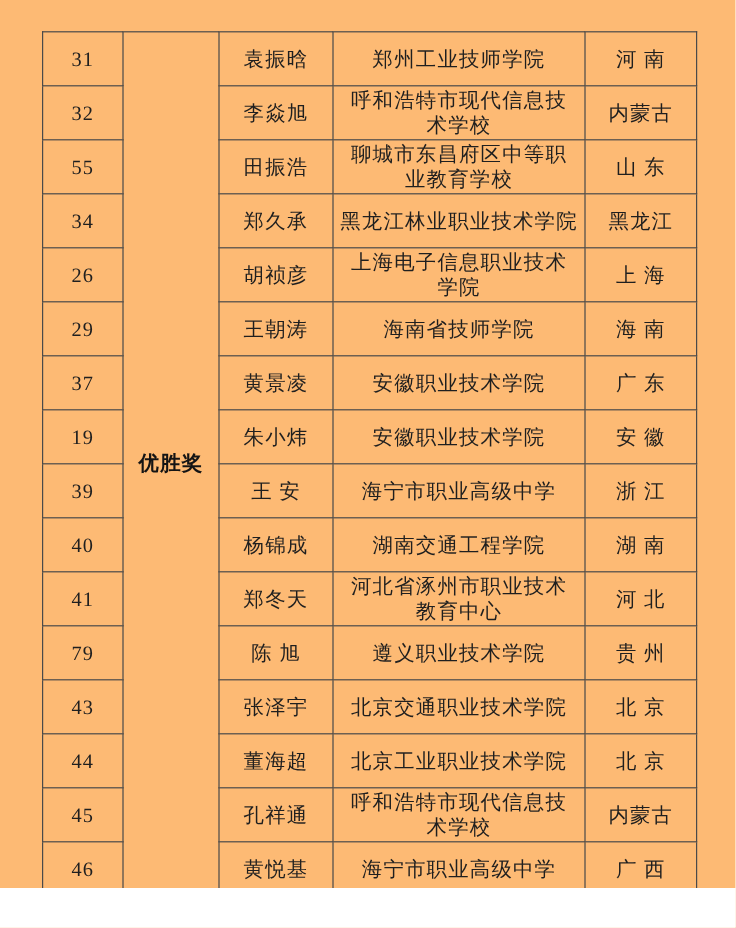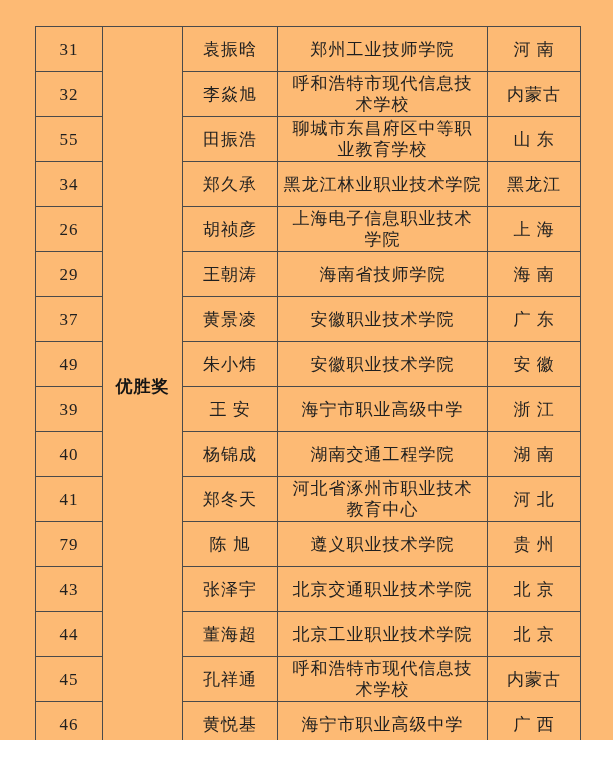--- a/index.html
+++ b/index.html
@@ -108,21 +108,21 @@
         <td class="school-cell">海南省技师学院</td>
         <td class="province-cell">海 南</td>
       </tr>
       <tr>
         <td class="num-cell">37</td>
         <td class="name-cell">黄景凌</td>
         <td class="school-cell">安徽职业技术学院</td>
         <td class="province-cell">广 东</td>
       </tr>
       <tr>
-        <td class="num-cell">49</td>
+        <td class="num-cell">19</td>
         <td class="name-cell">朱小炜</td>
         <td class="school-cell">安徽职业技术学院</td>
         <td class="province-cell">安 徽</td>
       </tr>
       <tr>
         <td class="num-cell">39</td>
         <td class="name-cell">王 安</td>
         <td class="school-cell">海宁市职业高级中学</td>
         <td class="province-cell">浙 江</td>
       </tr>

